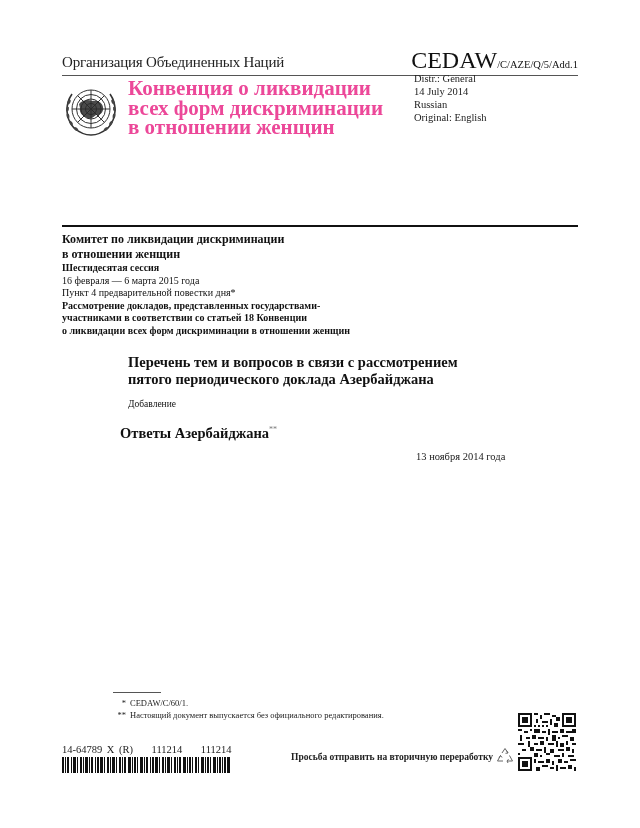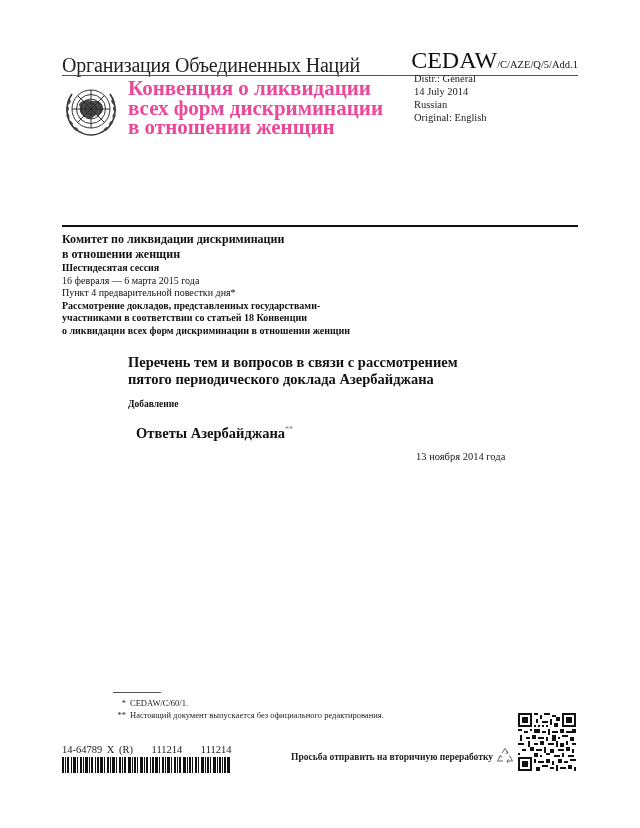--- a/index.html
+++ b/index.html
@@ -13,21 +13,21 @@
     position: relative;
     overflow: hidden;
     font-family: "Liberation Serif", "DejaVu Serif", serif;
     color: #111111;
   }
   .abs { position: absolute; }
 
   
   .org-name {
     left: 62px; top: 54px;
-    font-size: 20px;
+    font-size: 15px;
     letter-spacing: -0.2px;
     color: #222;
     white-space: nowrap;
   }
   .symbol {
     right: 62px; top: 47px;
     white-space: nowrap;
     color: #111;
   }
   .symbol .big {
@@ -91,26 +91,26 @@
     left: 128px; top: 354px;
     width: 400px;
     font-size: 14.5px;
     font-weight: bold;
     line-height: 17px;
     color: #111;
   }
   .addendum {
     left: 128px; top: 399px;
     font-size: 9.5px;
-    font-weight: bold;
+    font-weight: normal;
     color: #111;
     text-align: right;
   }
   .answers {
-    left: 136px; top: 425px;
+    left: 120px; top: 425px;
     font-size: 14.5px;
     font-weight: bold;
     color: #111;
     white-space: nowrap;
     text-align: center;
   }
   .answers .sup {
     font-size: 8px;
     font-weight: normal;
     color: #777;

